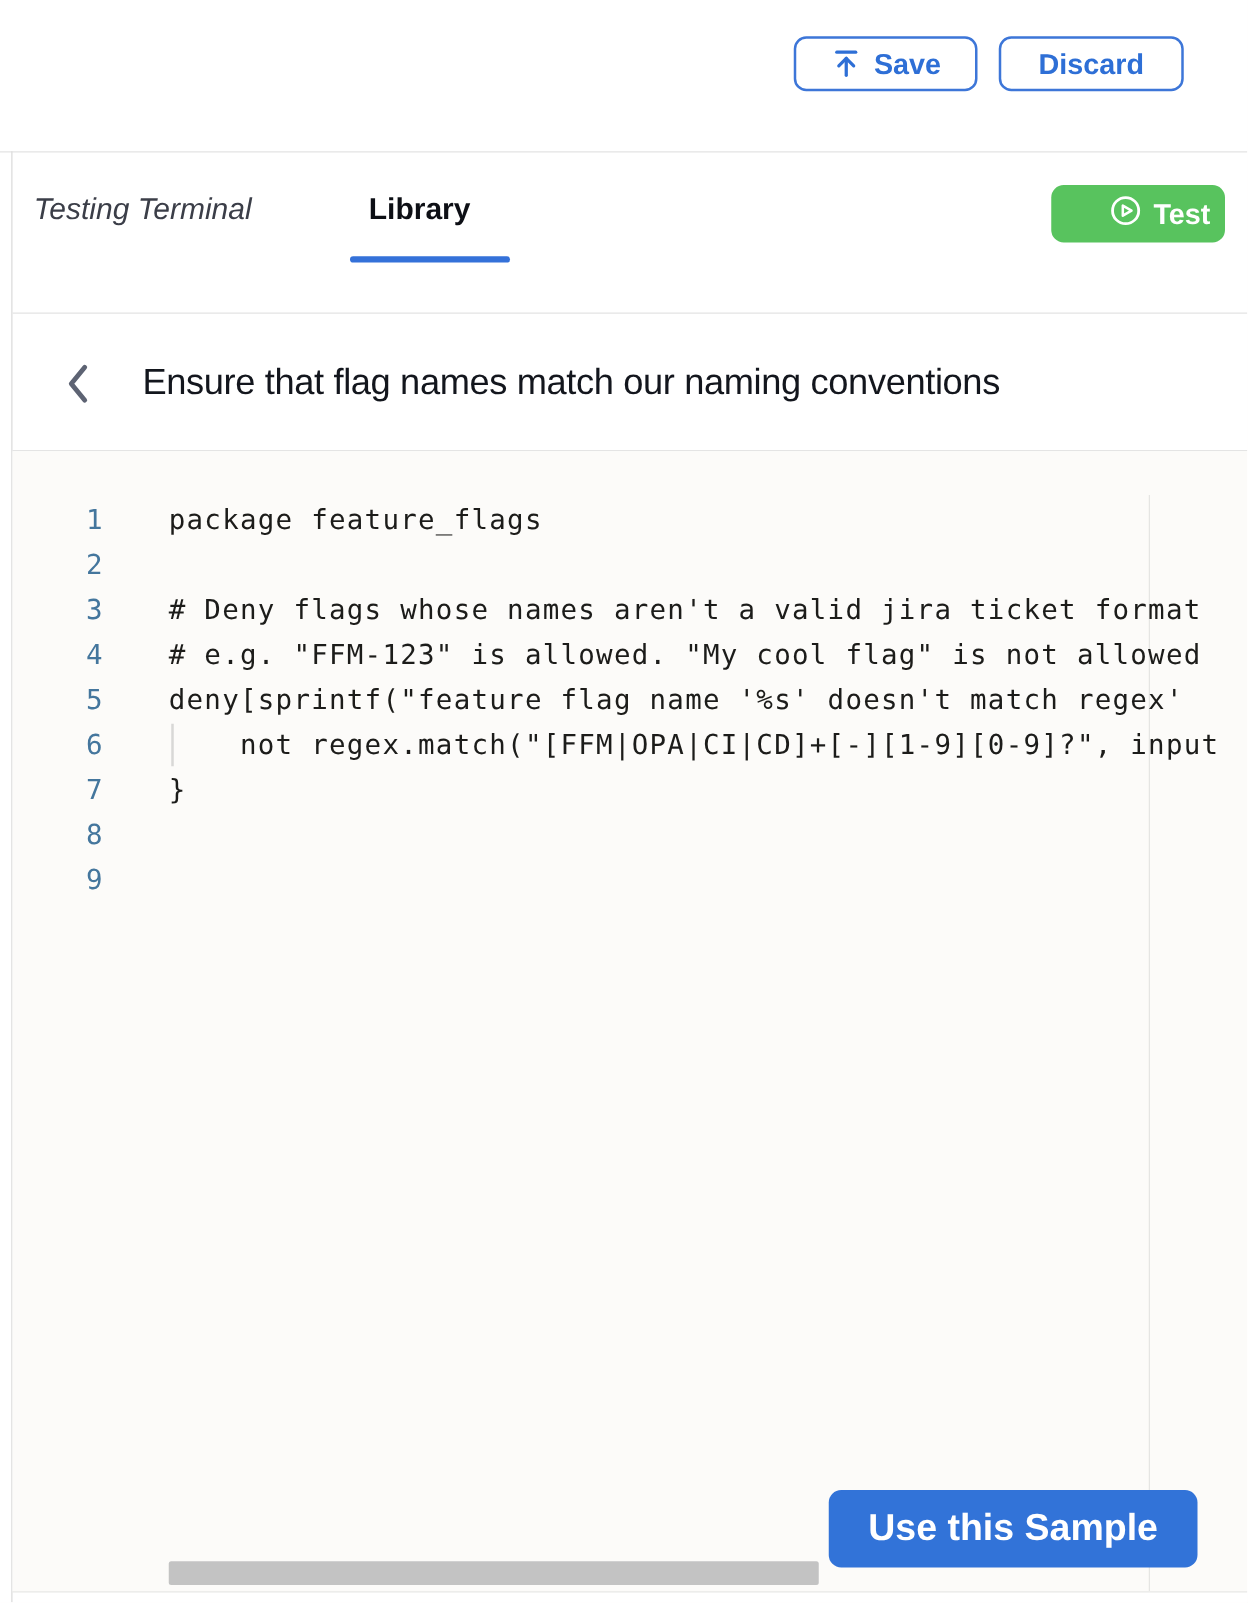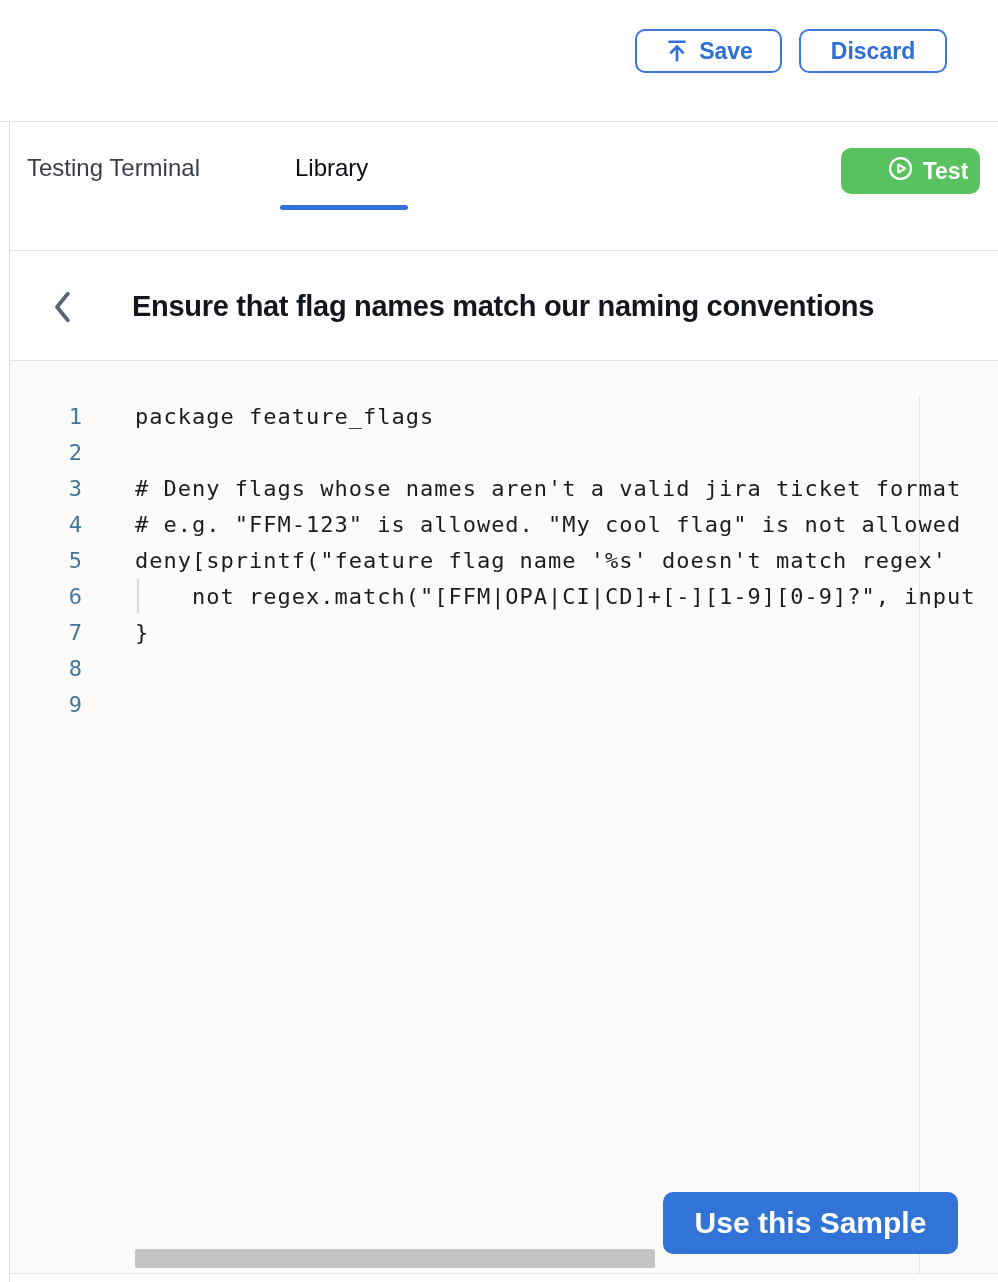--- a/index.html
+++ b/index.html
@@ -29,40 +29,40 @@
   #divider-title { left:10px; top:360px; width:988px; }
   #divider-bottom { left:10px; top:1273px; width:988px; background:#e7e7e5; }
   #left-border { position:absolute; left:9px; top:121px; width:1px; height:1161px; background:#dcdcdc; }
 
   
   .tab {
     position:absolute; top:150px; height:36px; line-height:36px;
     font-size:24px; background:transparent; border:none; cursor:pointer;
     font-family:inherit; white-space:nowrap;
   }
-  #tab-testing-terminal { left:27px; color:#3b3e48; font-weight:500; }
-  #tab-library { left:295px; color:#0d0f15; font-weight:400; }
+  #tab-testing-terminal { left:27px; color:#3b3e48; font-weight:500;font-style:italic; }
+  #tab-library { left:295px; color:#0d0f15; font-weight:700; }
   #tab-underline { position:absolute; left:280px; top:205px; width:128px; height:5px; background:#3471d9; border-radius:3px; }
   #test-button {
     position:absolute; left:841px; top:148px; width:139px; height:46px;
     background:#58c35e; border:none; border-radius:10px;
     color:#ffffff; font-size:23px; font-weight:700;
     display:flex; align-items:center; justify-content:center; gap:9px;
     font-family:inherit; cursor:pointer;padding-left:34px;
   }
 
   
   #back-button {
     position:absolute; left:44px; top:287px; width:38px; height:42px;
     background:transparent; border:none; cursor:pointer;
     display:flex; align-items:center; justify-content:center;
   }
   #page-title {
-    position:absolute; left:132px; top:290px;
-    font-size:29px; font-weight:700; color:#13161d; letter-spacing:-0.3px;
+    position:absolute; left:114px; top:290px;
+    font-size:29px; font-weight:400; color:#13161d; letter-spacing:-0.3px;
     white-space:nowrap;
   }
 
   
   #code-editor {
     position:absolute; left:10px; top:361px; width:988px; height:912px;
     background:#fcfbf9; overflow:hidden; cursor:text;
   }
   #editor-vrule { position:absolute; left:909px; top:35px; width:1px; height:877px; background:#e5e5e3; }
   #code-lines { position:absolute; left:0; top:38px; width:1400px; }

